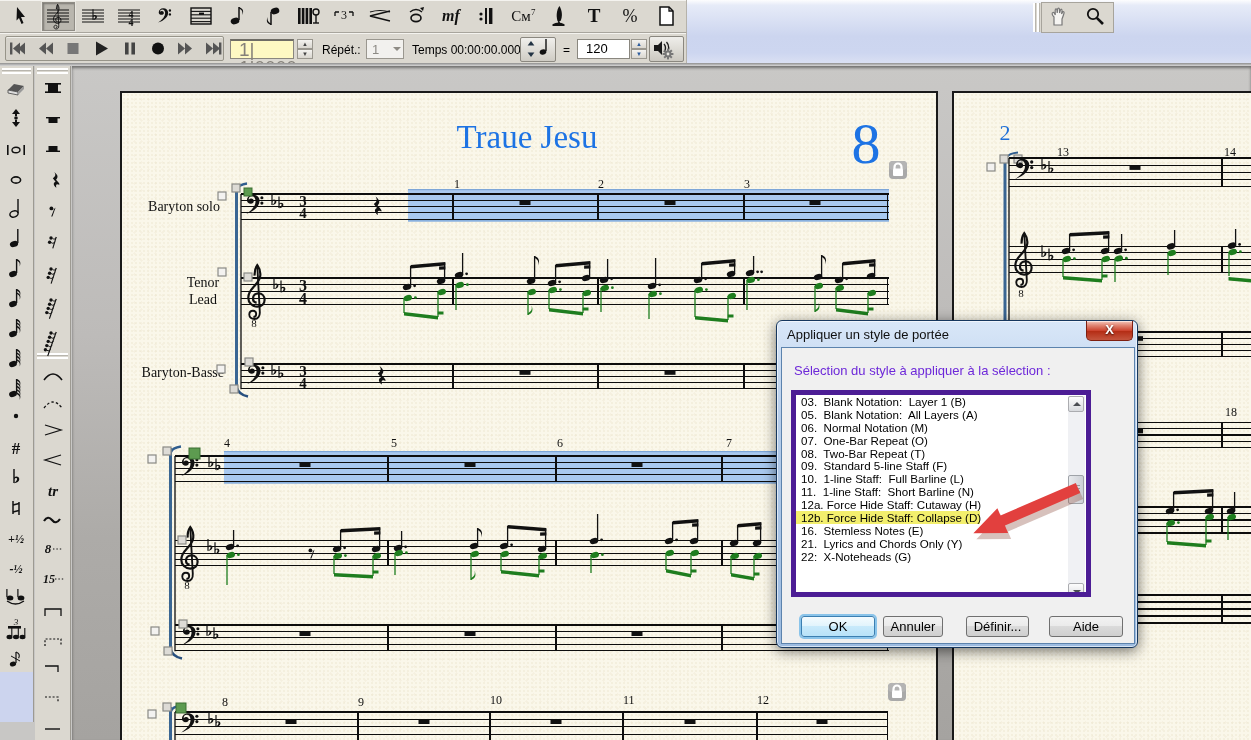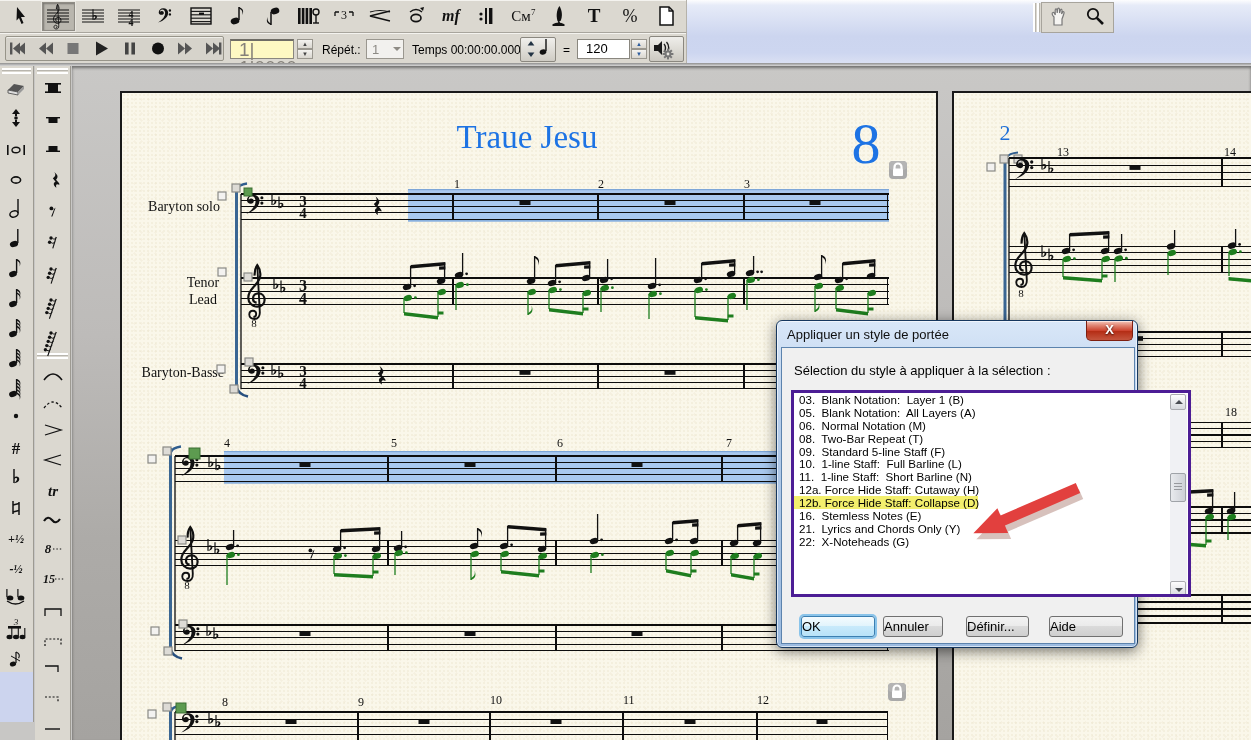--- a/index.html
+++ b/index.html
@@ -34,29 +34,29 @@
 .page{position:absolute;background:#faf7ea;background-image:radial-gradient(rgba(230,222,196,0.32) 1px,transparent 1.1px),radial-gradient(rgba(234,227,204,0.3) 1px,transparent 1.1px);background-size:4px 4px,7px 7px;background-position:0 0,2px 3px}
 .dlg{position:absolute;left:776px;top:320px;width:362px;height:328px;border-radius:6px;
  background:linear-gradient(#d9e7f8,#b6cdea 30%,#9cbbe0);border:1px solid #16375e;
  box-shadow:0 3px 14px rgba(0,0,0,.55), inset 0 0 0 1px rgba(255,255,255,.6)}
 .dlgtitle{position:absolute;left:10px;top:6px;font-size:13px;color:#101010}
 .dlgx{position:absolute;left:309px;top:0px;width:47px;height:20px;border-radius:0 0 5px 5px;
  background:linear-gradient(#f6c9bd,#e18876 22%,#cd4530 50%,#b52e16 55%,#c4553e);
  border:1px solid #7e1f10;border-top:none;color:#fff;font-weight:bold;font-size:13px;text-align:center;line-height:18px;
  text-shadow:0 1px 2px rgba(0,0,0,.7);box-shadow:inset 0 1px 0 rgba(255,255,255,.55)}
 .dlgbody{position:absolute;left:4px;top:26px;width:354px;height:297px;background:#f0f0f0;border:1px solid #5c83ad}
-.dlglabel{position:absolute;left:12px;top:15px;font-size:13px;color:#000000}
-.list{position:absolute;left:9px;top:42px;width:400px;height:207px;background:#fff;border:3px solid #4c1d95;overflow:hidden}
+.dlglabel{position:absolute;left:12px;top:15px;font-size:13px;color:#6d28d9}
+.list{position:absolute;left:9px;top:42px;width:300px;height:207px;background:#fff;border:5px solid #4c1d95;overflow:hidden}
 .row{height:12.9px;font-size:11.6px;line-height:13px;color:#000;padding-left:5px;white-space:pre}
 .row.hl{background:#f3ef6d;width:184px}
 .sb{position:absolute;right:1px;top:1px;width:17px;height:204px;background:#f0f1f4}
 .sbbtn{position:absolute;left:0;width:16px;height:16px;background:linear-gradient(#fdfdfd,#d8dade);border:1px solid #abacb0;border-radius:2px}
 .sbthumb{position:absolute;left:0;top:79px;width:16px;height:29px;background:linear-gradient(90deg,#e8eaed,#cdd0d6);border:1px solid #9fa3a8;border-radius:2px}
 .arr{width:0;height:0;border:4px solid transparent;position:absolute;left:4px}
-.btn{position:absolute;top:268px;height:21px;font-size:13px;line-height:19px;color:#000;
+.btn{position:absolute;top:268px;height:21px;font-size:13px;text-align:center;line-height:19px;color:#000;
  background:linear-gradient(#f2f2f2,#ebebeb 45%,#dbdbdb 46%,#cfcfcf);border:1px solid #707070;border-radius:3px}
 .btn.ok{background:linear-gradient(#f4fbfe,#e2f4fc 45%,#c9eafb 46%,#b8e2f8);border:1px solid #3c7fb1;box-shadow:0 0 0 2px #8ac4ea}
 </style></head>
 <body>
 <div id="app">
 <div class="tbblue"></div>
 <div class="tb1gray"></div>
 <div class="tb2gray"></div>
 <div class="selbox"></div>
 <div class="minipanel"></div>
@@ -1019,20 +1019,21 @@
 </svg>
 <div class="dlg">
  <div class="dlgtitle">Appliquer un style de portée</div>
  <div class="dlgx">X</div>
  <div class="dlgbody">
   <div class="dlglabel">Sélection du style à appliquer à la sélection :</div>
   <div class="list">
           <div class="row">03.  Blank Notation:  Layer 1 (B)</div>
           <div class="row">05.  Blank Notation:  All Layers (A)</div>
           <div class="row">06.  Normal Notation (M)</div>
+          <div class="row">07.  One-Bar Repeat (O)</div>
           <div class="row">08.  Two-Bar Repeat (T)</div>
           <div class="row">09.  Standard 5-line Staff (F)</div>
           <div class="row">10.  1-line Staff:  Full Barline (L)</div>
           <div class="row">11.  1-line Staff:  Short Barline (N)</div>
           <div class="row">12a. Force Hide Staff: Cutaway (H)</div>
           <div class="row hl">12b. Force Hide Staff: Collapse (D)</div>
           <div class="row">16.  Stemless Notes (E)</div>
           <div class="row">21.  Lyrics and Chords Only (Y)</div>
           <div class="row">22:  X-Noteheads (G)</div>
    <div class="sb">

